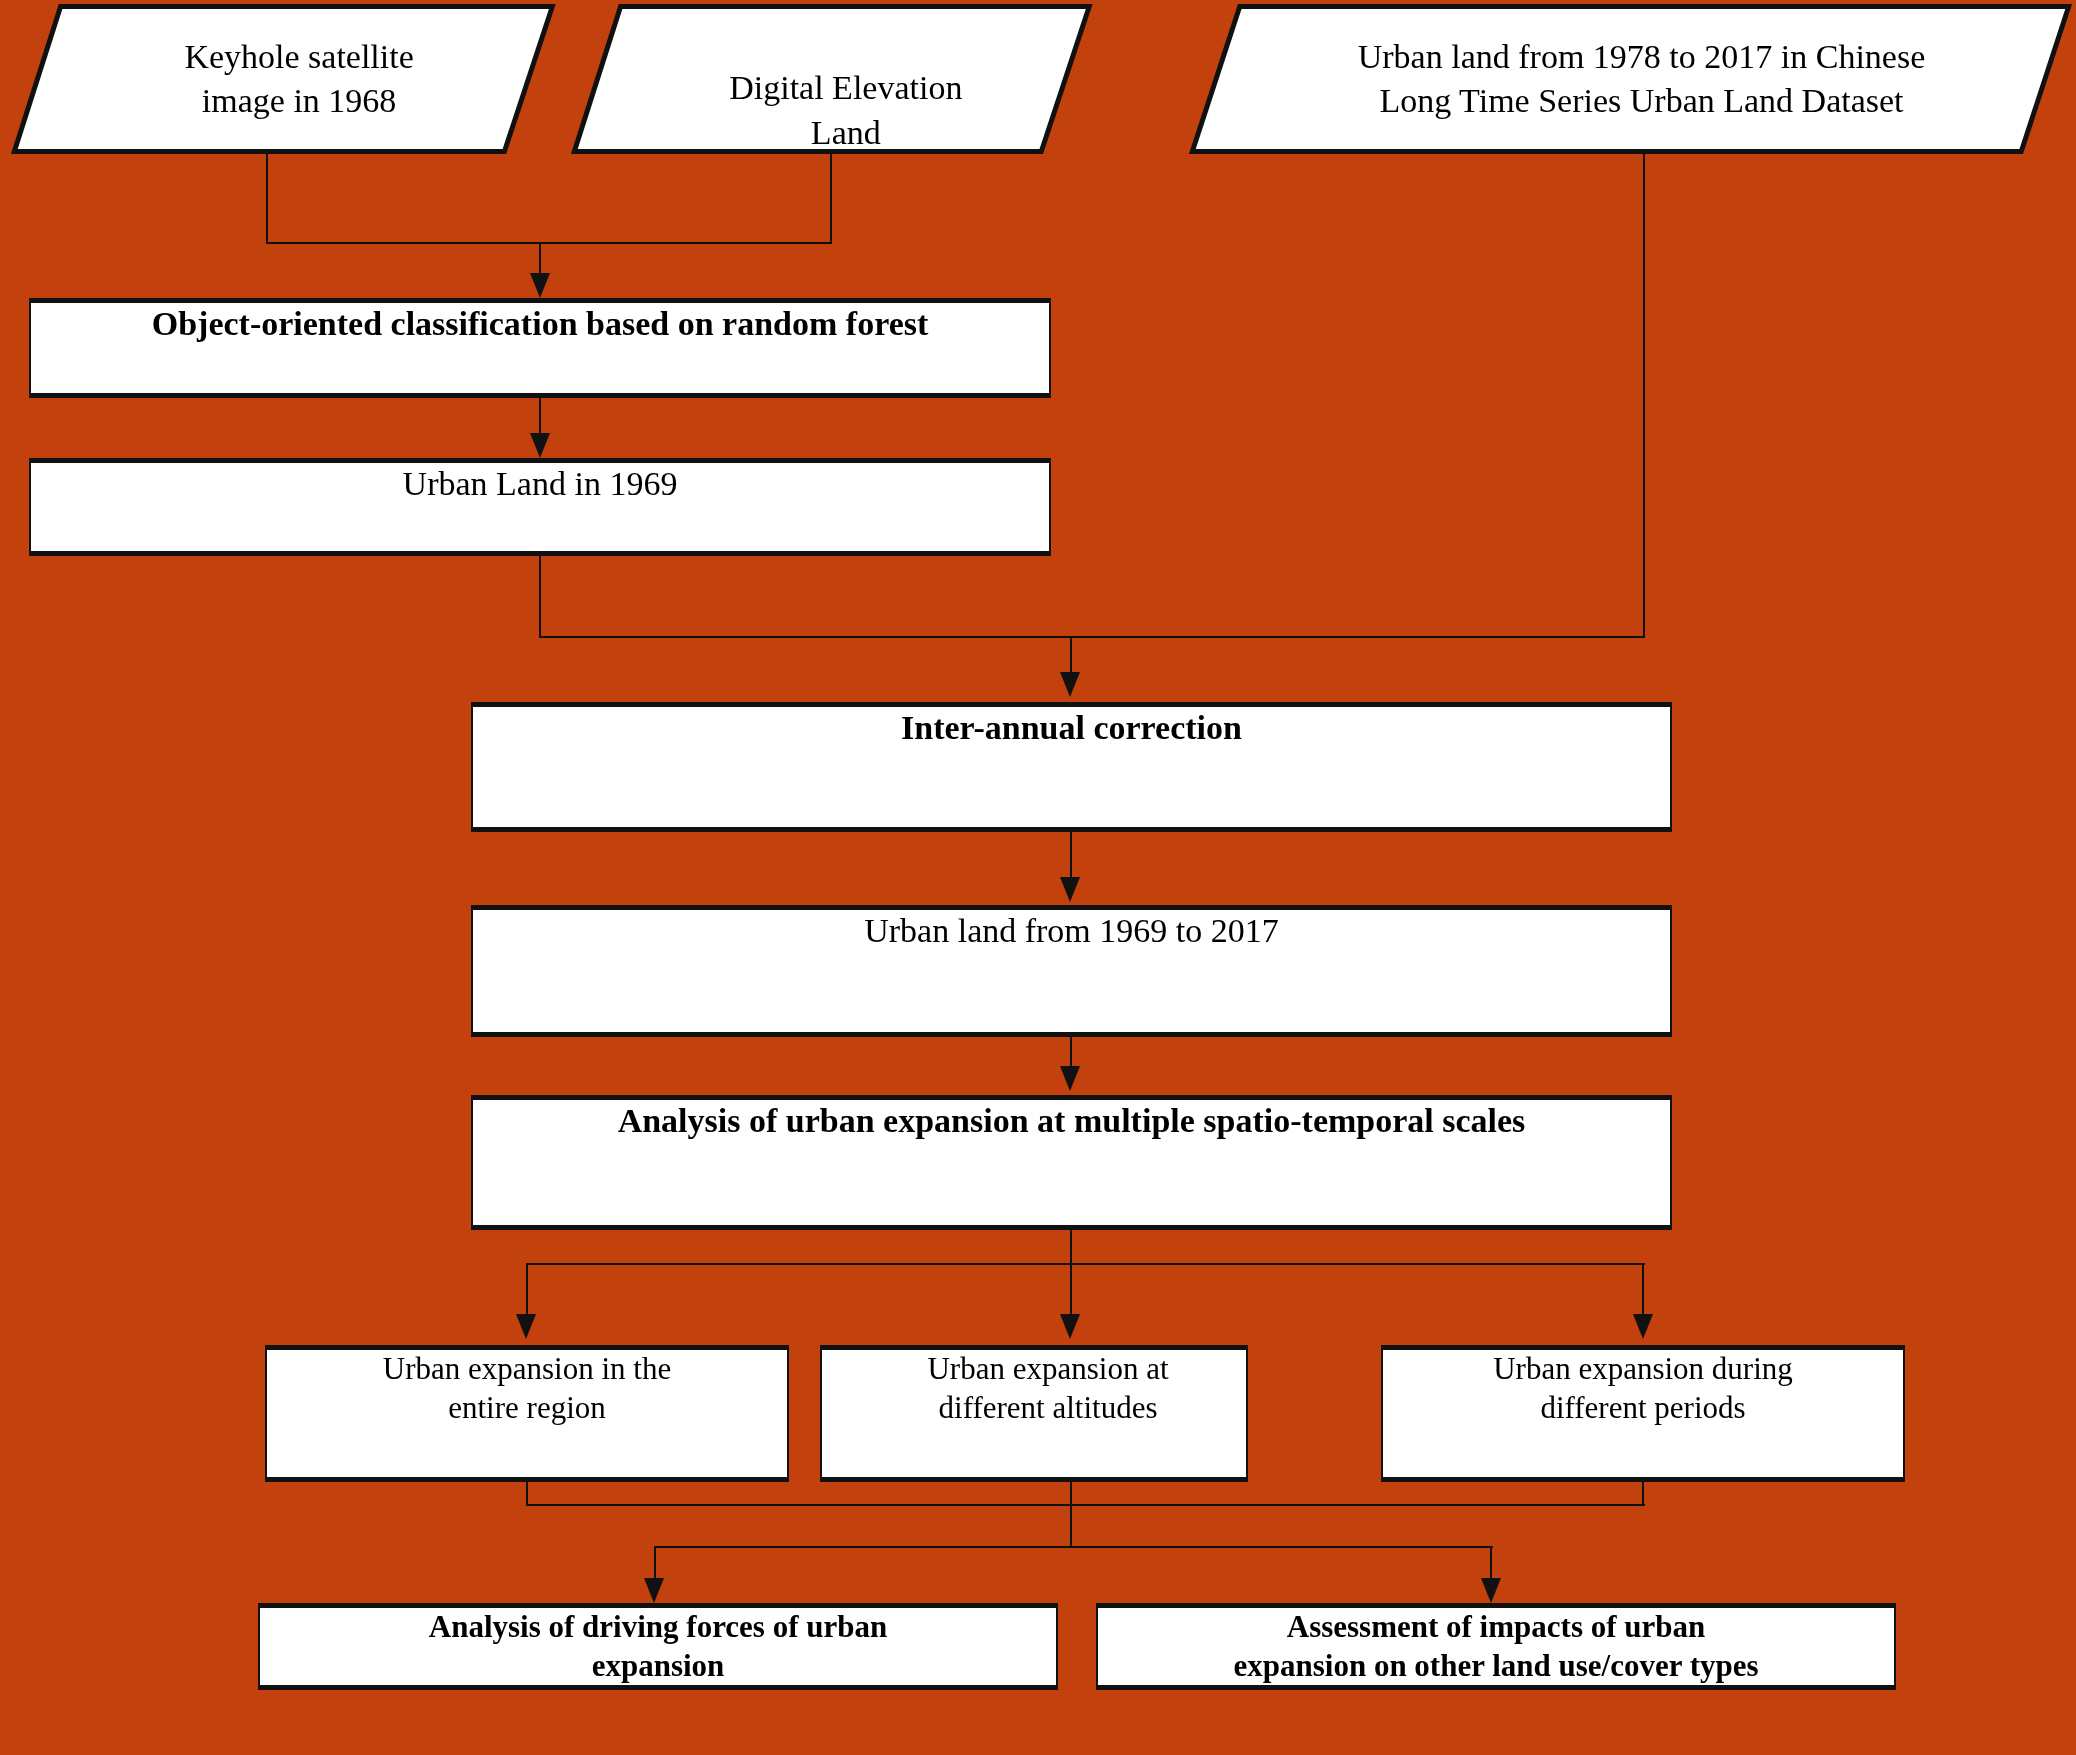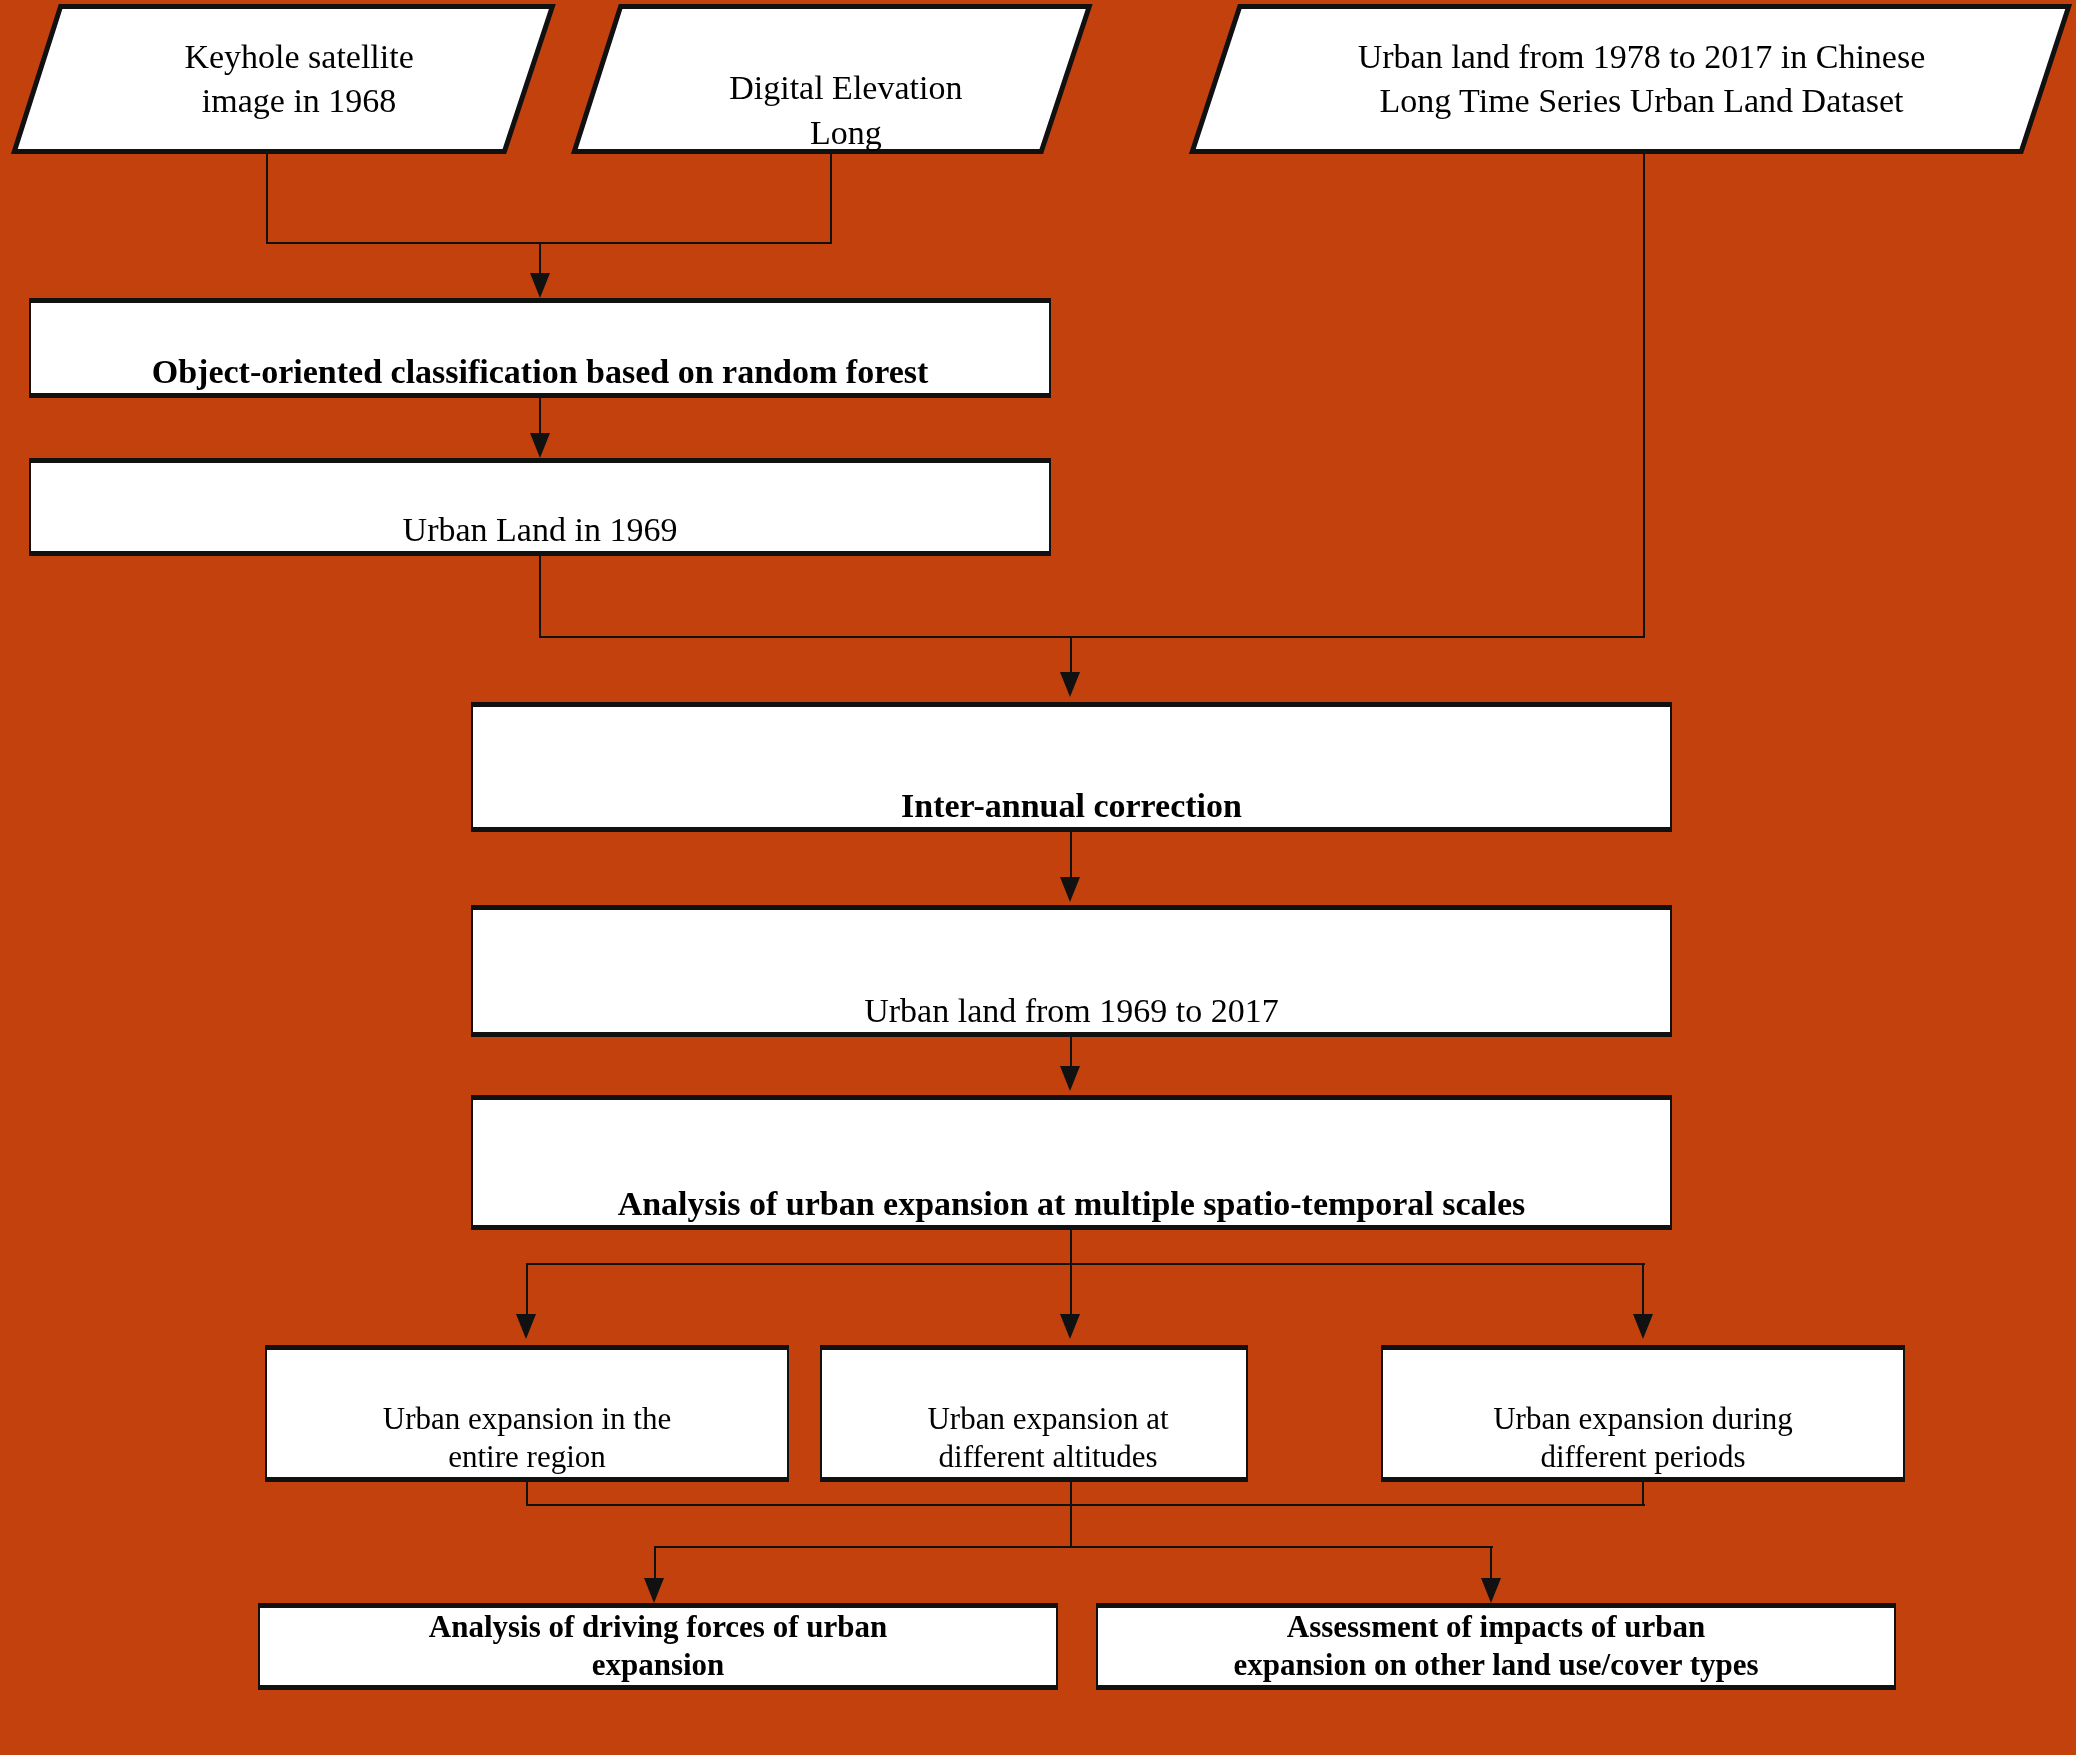--- a/index.html
+++ b/index.html
@@ -1,20 +1,20 @@
 <!DOCTYPE html>
 <html style="font-size:8.8px"><head>
 <meta charset="utf-8">
 <title>Urban Expansion Methodology Flowchart</title>
 <style>
   html,body{margin:0;padding:0;background:#ffffff;}
   body{font-family:"Liberation Serif","DejaVu Serif",serif;color:#000;}
   #canvas{position:relative;width:2077px;height:1755px;background:#c2410c;overflow:hidden;}
 
-  .node{position:absolute;box-sizing:border-box;display:flex;align-items:flex-end;
+  .node{position:absolute;box-sizing:border-box;display:flex;align-items:flex-start;
         justify-content:center;text-align:center;background:#fff;color:#000;
         line-height:1.25;}
   .rect{border:2.8px solid #111;}
   .rect.thicktb{border-top-width:5px;border-bottom-width:5px;}
   .node .txt{display:block;padding:0 12px;}
   .bold{font-weight:bold;}
 
   
   .para{position:absolute;}
   .para svg{position:absolute;left:0;top:0;overflow:visible;}
@@ -50,21 +50,21 @@
     </div>
   </div>
 
   <div class="para" style="left:571px;top:2.8px;width:521px;height:152px;">
     <svg width="521" height="152" viewBox="0 0 945 275">
       <polygon points="90,6 940,6 853,269 6,269" fill="#ffffff" stroke="#111111" stroke-width="9"></polygon>
     </svg>
     <div class="plabel fs-lg" style="padding-left:14.3px;align-items:flex-end;">
       <div>
         <div>Digital Elevation</div>
-        <div>Long</div>
+        <div>Land</div>
       </div>
     </div>
   </div>
 
   <div class="para" style="left:1189px;top:2.8px;width:883px;height:152px;">
     <svg width="883" height="152" viewBox="0 0 1600 275">
       <polygon points="92,6 1594,6 1508,269 6,269" fill="#ffffff" stroke="#111111" stroke-width="9"></polygon>
     </svg>
     <div class="plabel fs-lg" style="padding-left:11px;">
       <div>

